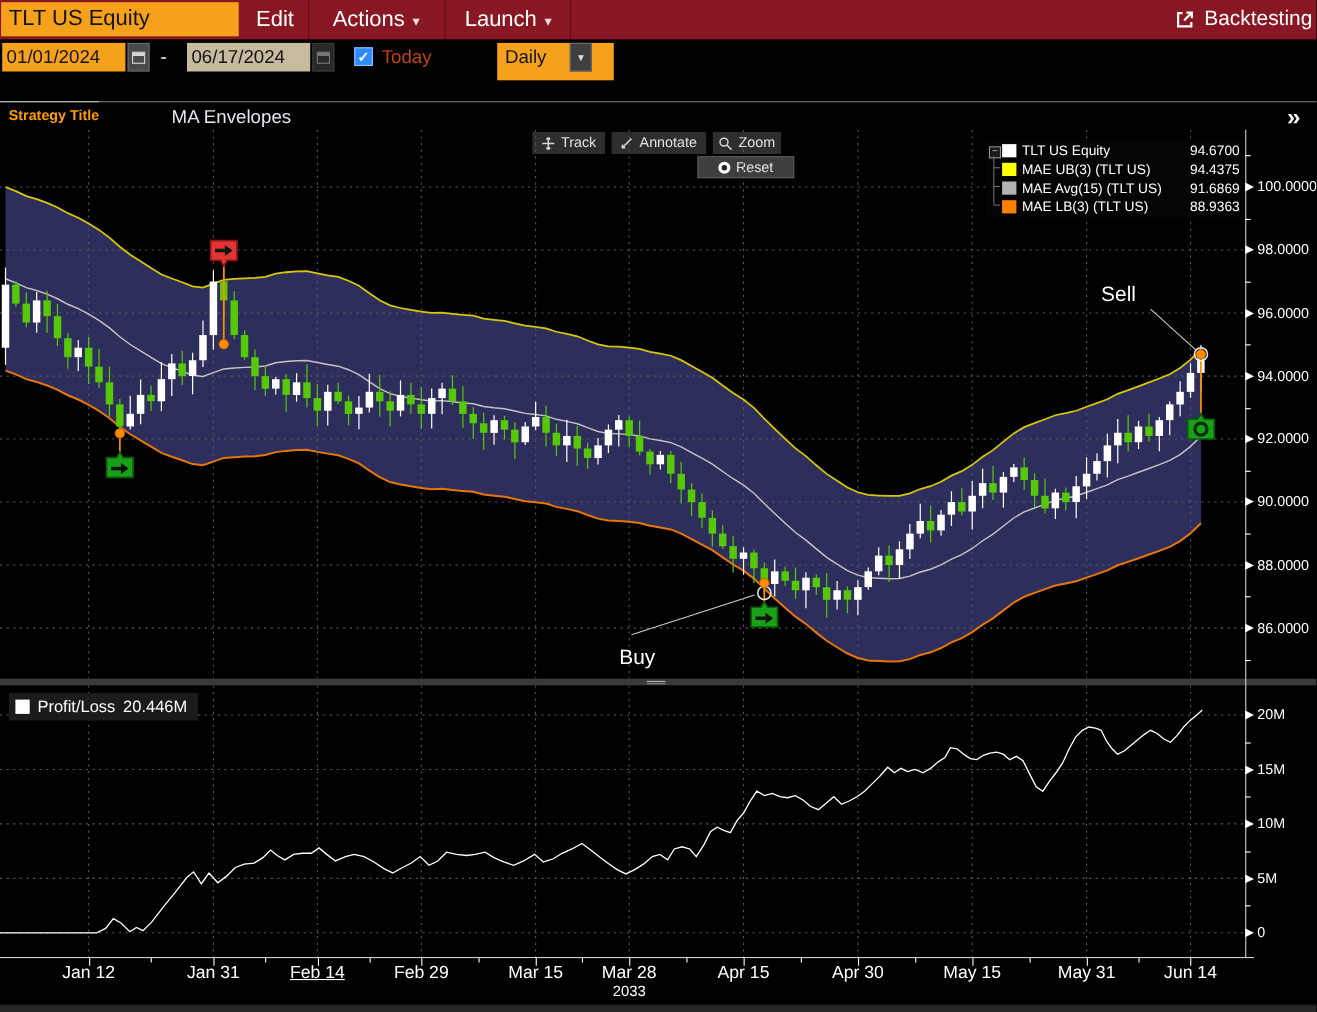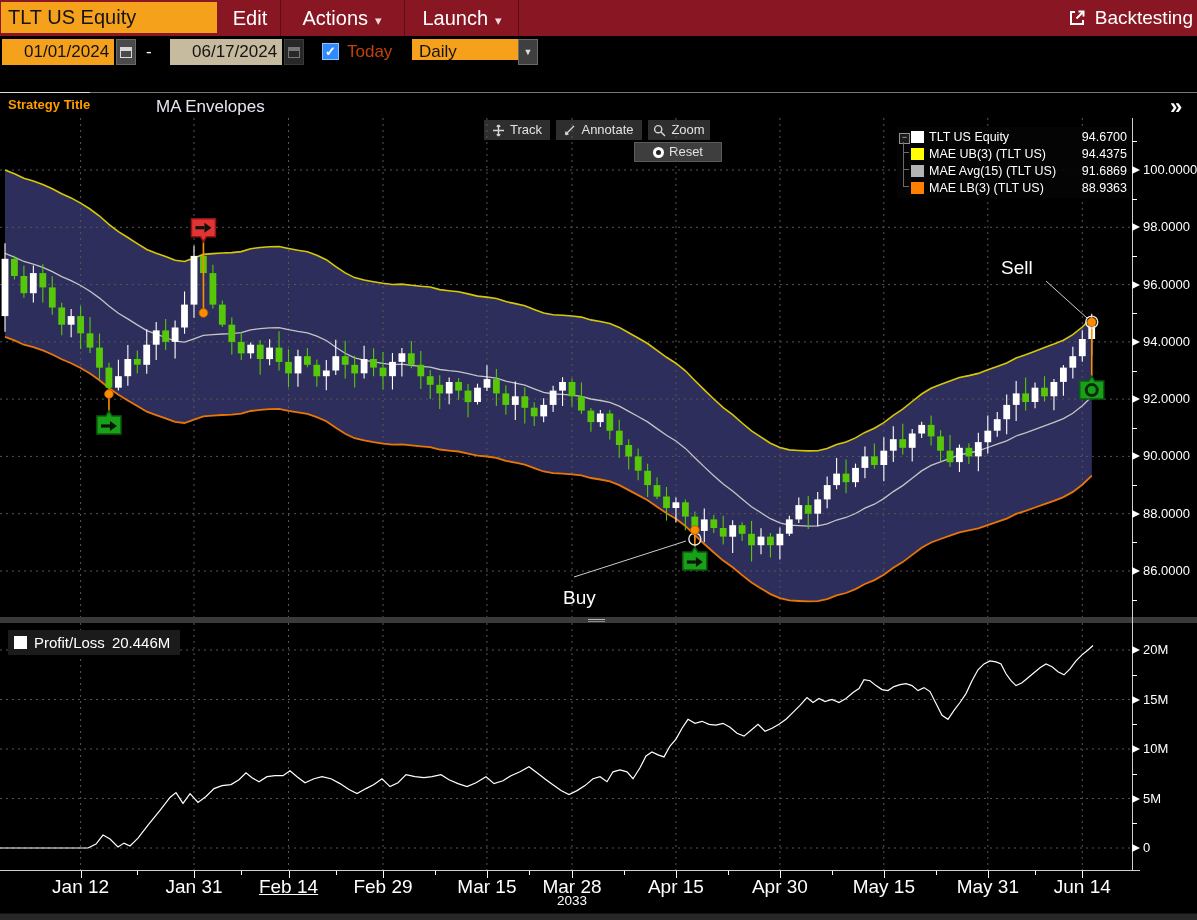--- a/index.html
+++ b/index.html
@@ -8,28 +8,28 @@
   
   .row1{position:absolute;left:0;top:0;width:1197px;height:36px;background:#891723;}
   .ticker-box{position:absolute;left:1px;top:2px;width:216px;height:31px;background:#f5a11c;
       color:#141414;font-size:20px;line-height:31px;padding-left:7px;box-sizing:border-box;}
   .menu-item{position:absolute;top:0;height:36px;line-height:36px;color:#fff;font-size:20px;text-align:center;cursor:default;}
   .menu-caret{font-size:13px;color:#f3dada;margin-left:7px;}
   .hdr-div{position:absolute;top:0;width:1px;height:36px;background:#5e0d17;}
   .backtesting{position:absolute;right:4px;top:0;height:36px;display:flex;align-items:center;gap:9px;color:#fff;font-size:19px;}
   
   .row2{position:absolute;left:0;top:36px;width:1197px;height:32px;background:#000;}
-  .date-box{position:absolute;top:3px;height:26px;font-size:17px;line-height:26px;color:#141414;padding-left:22px;box-sizing:border-box;}
+  .date-box{position:absolute;top:3px;height:26px;font-size:17px;line-height:26px;color:#141414;padding-left:4px;box-sizing:border-box;}
   .cal-btn{position:absolute;top:3px;width:20px;height:26px;background:#4a4a4a;border:1px solid #6a6a6a;box-sizing:border-box;display:flex;align-items:center;justify-content:center;}
   .cal-ico{width:12px;height:11px;border:1px solid #d8d8d8;box-sizing:border-box;background:linear-gradient(#d8d8d8 0 3px,transparent 3px);}
   .dash{position:absolute;top:3px;color:#fff;font-size:17px;line-height:26px;}
   .chk{position:absolute;top:7px;width:17px;height:17px;background:#2e8bff;border:1px solid #8ec3ff;box-sizing:border-box;color:#fff;
        font-size:13px;line-height:15px;text-align:center;font-weight:bold;}
   .today-lbl{position:absolute;top:3px;color:#c2410c;font-size:17px;line-height:26px;}
-  .dd-box{position:absolute;top:3px;height:21px;background:#f5a11c;color:#141414;font-size:17px;line-height:26px;padding-left:7px;box-sizing:border-box;}
+  .dd-box{position:absolute;top:3px;height:34px;background:#f5a11c;color:#141414;font-size:17px;line-height:26px;padding-left:7px;box-sizing:border-box;margin-left:40px;}
   .dd-caret{position:absolute;top:3px;width:20px;height:26px;background:#3f3f3f;border:1px solid #6a6a6a;box-sizing:border-box;
        color:#ddd;font-size:9px;line-height:24px;text-align:center;}
   
   .tabs{position:absolute;left:0;top:68px;width:1197px;height:24px;}
   .tab{position:absolute;top:0;height:24px;font-size:16.5px;line-height:24px;text-align:center;
        clip-path:polygon(0 0,calc(100% - 16px) 0,100% 100%,0 100%);padding-right:10px;box-sizing:border-box;}
   .tab.active{background:#7b7b7b;color:#fff;}
   .tab.inactive{background:#4a4a4a;color:#e0e0e0;}
   .tab-underline{position:absolute;top:92px;height:1px;background:#777;}
   .tab-underline.bright{background:#dcdcdc;}
@@ -60,21 +60,21 @@
   .divider{position:absolute;left:0;top:617px;width:1197px;height:6px;background:#3a3a3a;}
   .divider-handle{position:absolute;left:588px;top:619px;width:17px;height:1px;background:#b5b5b5;}
   .divider-handle2{position:absolute;left:588px;top:621px;width:17px;height:1px;background:#8a8a8a;}
   .vaxis{position:absolute;left:1132px;top:118px;width:1px;height:752px;background:#cfcfcf;}
   .xaxis{position:absolute;left:0;top:870px;width:1140px;height:1px;background:#cfcfcf;}
   .tick-arrow{position:absolute;left:1132px;width:0;height:0;border-top:4px solid transparent;
        border-bottom:4px solid transparent;border-left:8px solid #fff;}
   .tick-minor{position:absolute;left:1132px;width:5px;height:1px;background:#fff;}
   .axis-lbl{position:absolute;left:1143px;color:#fff;font-size:13px;line-height:16px;white-space:nowrap;}
   .xtick{position:absolute;top:871px;width:1px;background:#fff;}
-  .xlbl{position:absolute;top:876px;width:70px;text-align:center;color:#fff;font-size:19px;}
+  .xlbl{position:absolute;top:876px;width:70px;text-align:center;color:#fff;font-size:16px;}
   .year-lbl{position:absolute;top:893px;width:70px;text-align:center;color:#fff;font-size:13.5px;}
   .bottom-strip{position:absolute;left:0;top:913px;width:1197px;height:7px;background:#272727;border-top:1px solid #111;}
   .ico-stroke{stroke:#d4d4d4;fill:none;stroke-width:1.4;}
 </style>
 </head>
 <body>
 
 <div id="app">
 
   <div class="row1">

